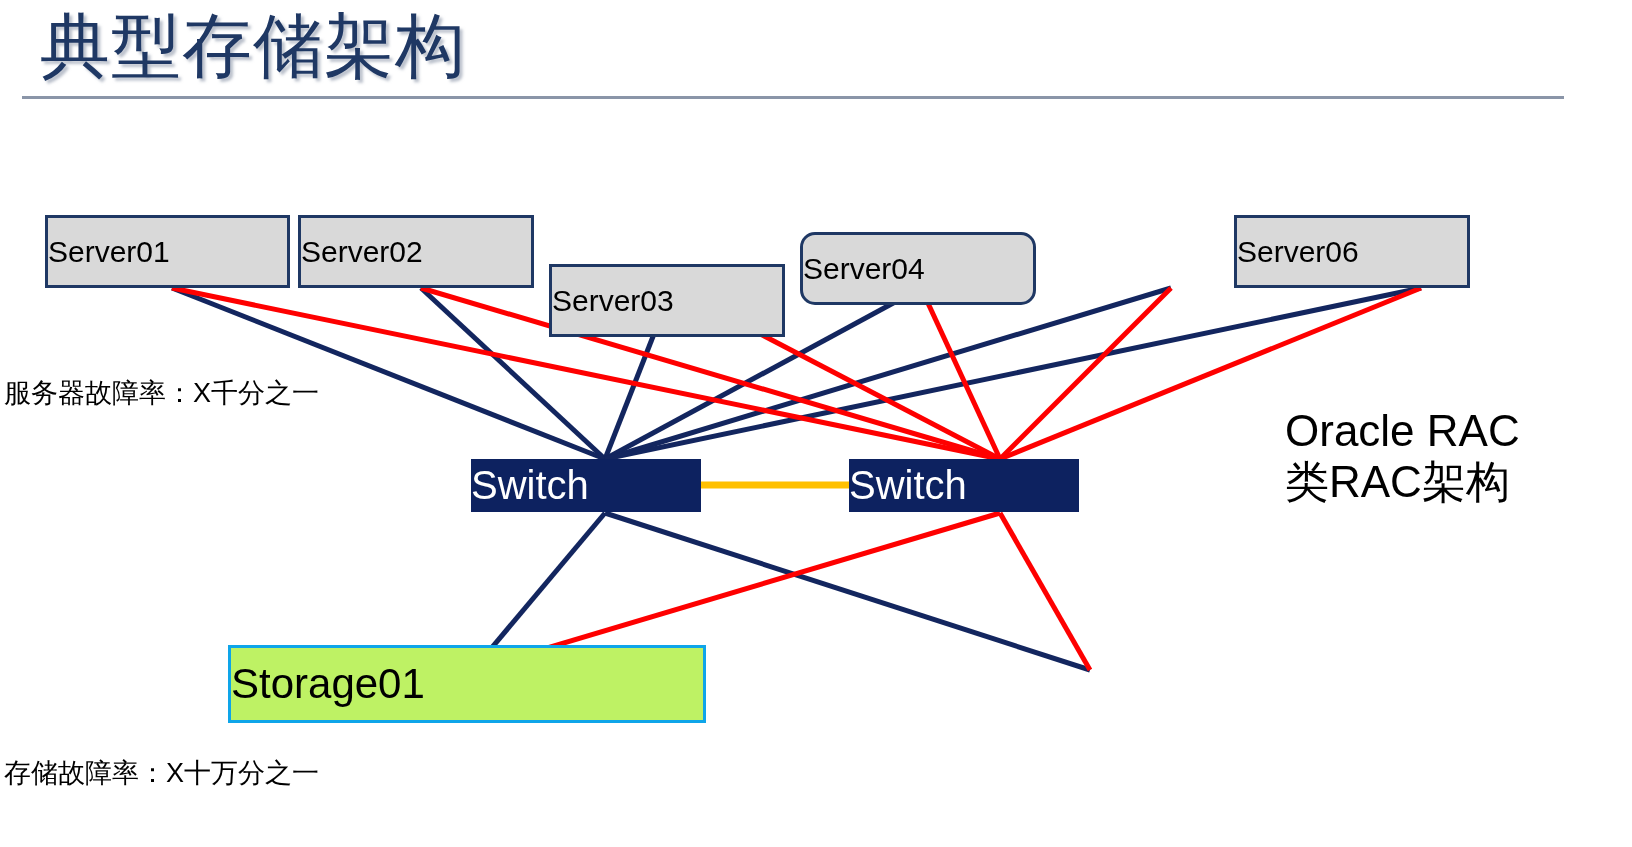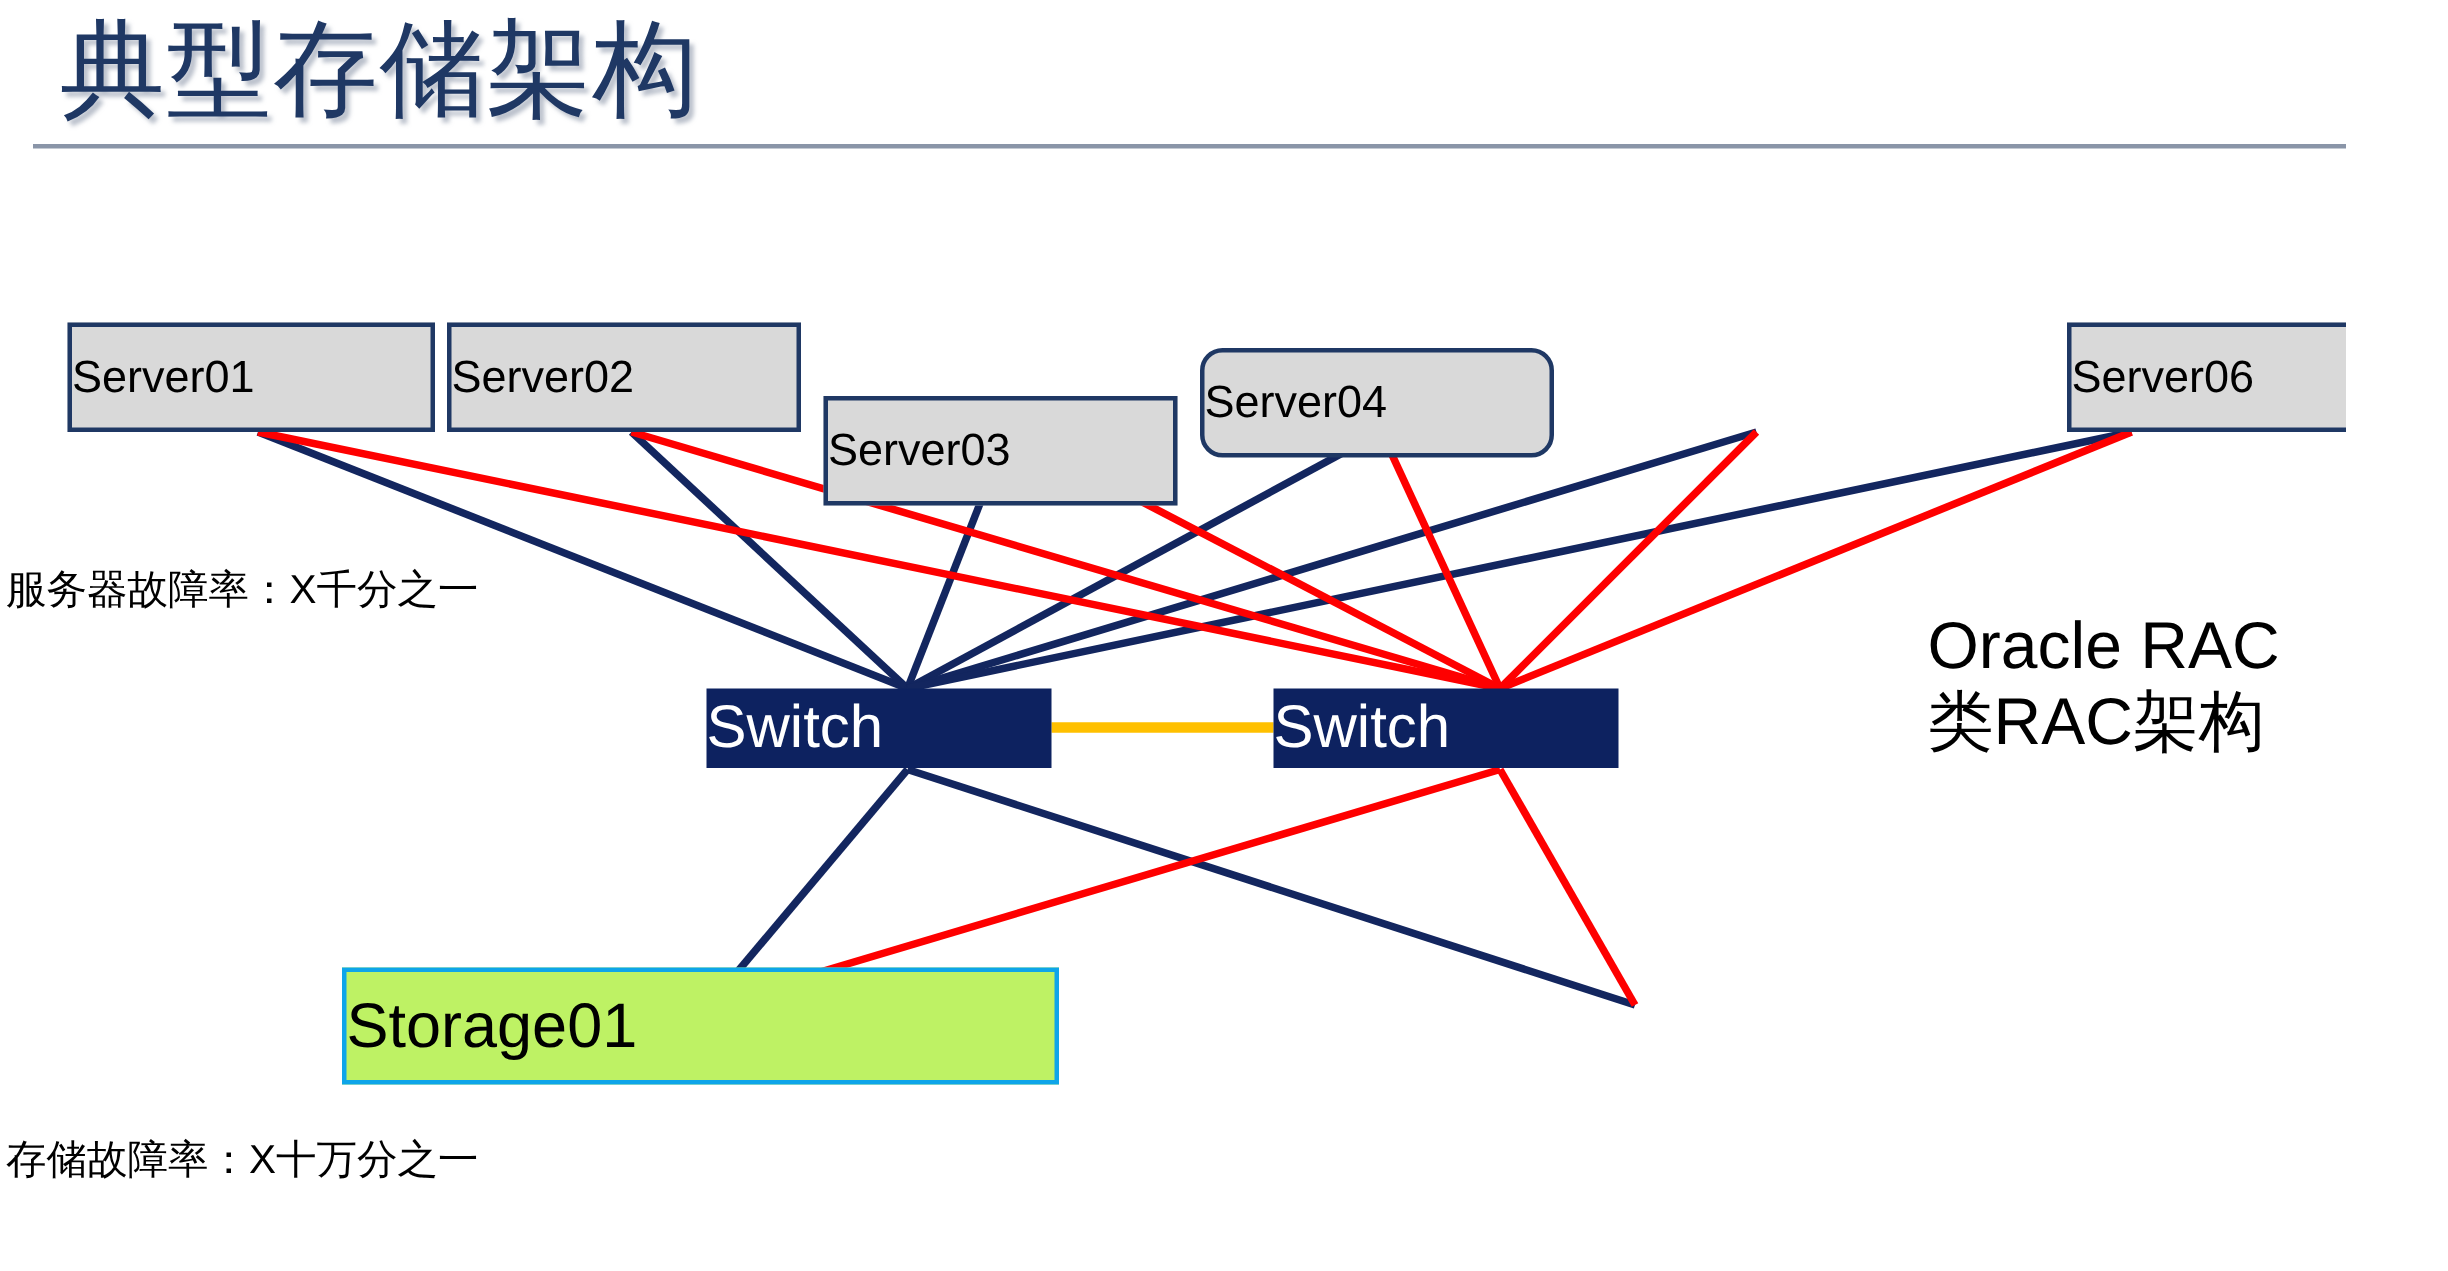--- a/index.html
+++ b/index.html
@@ -143,21 +143,21 @@
   </div>
   <div class="node server" style="left:298px; top:215px; width:236px;">
     <span>Server02</span>
   </div>
   <div class="node server" style="left:549px; top:224px; width:236px;margin-top:40px;">
     <span>Server03</span>
   </div>
   <div class="node server" style="left:800px; top:232px; width:236px;border-radius:15px;">
     <span>Server04</span>
   </div>
-  <div class="node server" style="left:1378px; top:215px; width:236px;">
+  <div class="node server" style="left:1234px; top:215px; width:236px;">
     <span>Server06</span>
   </div>
 
   <div class="node switch" style="left:471px; top:459px; width:230px;">
     <span>Switch</span>
   </div>
   <div class="node switch" style="left:849px; top:459px; width:230px;">
     <span>Switch</span>
   </div>
 

